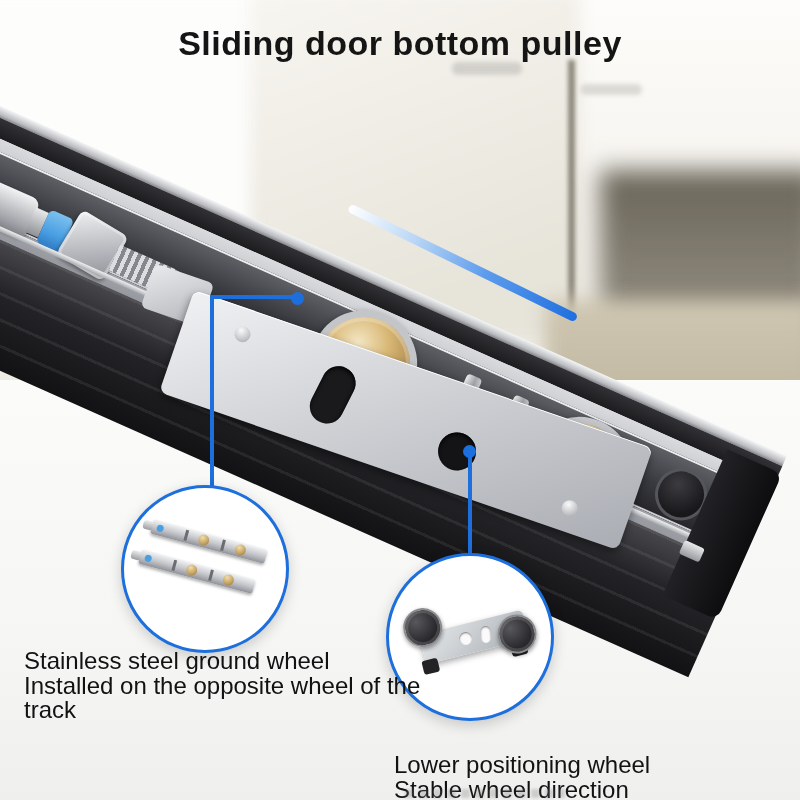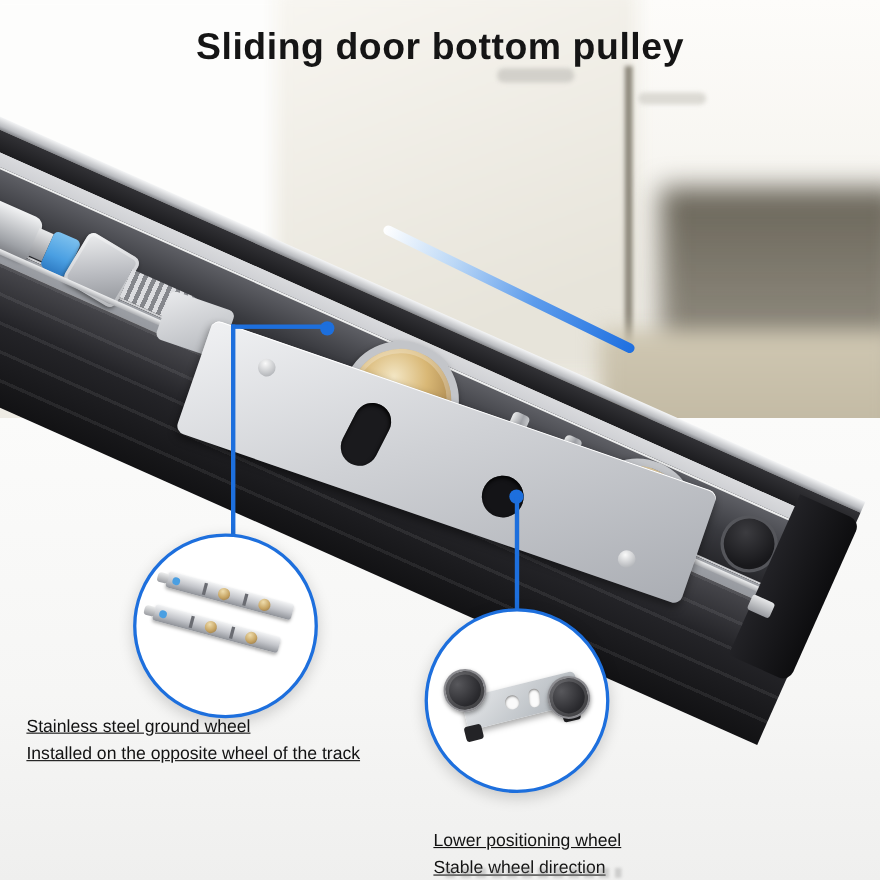--- a/index.html
+++ b/index.html
@@ -139,21 +139,21 @@
     box-shadow:inset 0 0 0 3px rgba(255,255,255,.15), 0 2px 4px rgba(0,0,0,.4);}
   .rp-wheel-left{left:-14px;top:-26px;}
   .rp-wheel-right{left:76px;top:3px;}
   .rp-foot{position:absolute;width:16px;height:14px;border-radius:3px;background:#232326;}
   .rp-foot-left{left:-4px;top:26px;} .rp-foot-right{left:86px;top:30px;}
 
   
   .title{left:0;top:24px;width:800px;text-align:center;
     font-size:34px;font-weight:600;letter-spacing:.5px;
     color:var(--title-text,#151515);}
-  .note{font-size:16px;line-height:24.5px;color:var(--body-text,#121212);text-decoration:underline;}
+  .note{font-size:24px;line-height:24.5px;color:var(--body-text,#121212);}
   .note-left{left:24px;top:649px;width:400px;}
   .note-right{left:367px;top:753px;width:420px;margin-left:27px;}
   .smudge{left:405px;top:789px;width:160px;height:9px;opacity:.28;
     background:repeating-linear-gradient(90deg,#777 0 9px,transparent 9px 14px);
     filter:blur(1.5px);}
 </style>
 </head>
 <body>
 
 <div class="stage">

